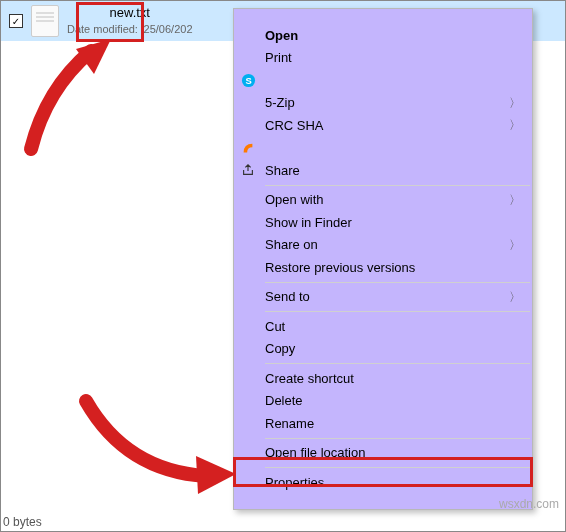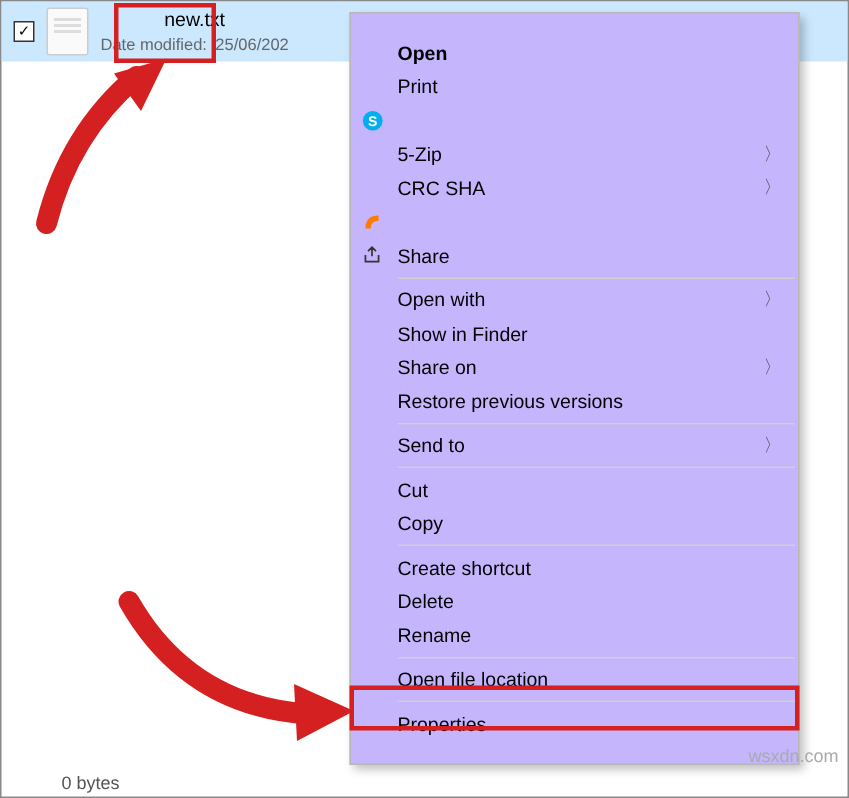--- a/index.html
+++ b/index.html
@@ -86,21 +86,21 @@
     }
     .sep {
       height: 1px; background: #d0d0d0; margin: 3px 1px 3px 30px;
     }
     .watermark {
       position: absolute; right: 6px; bottom: 20px;
       color: #aaa; font-size: 12px; margin-top: 20px;
     }
     .bottom-text {
       position: absolute; left: 2px; bottom: 2px;
-      color: #555; font-size: 12px; margin-left: 38px;
+      color: #555; font-size: 12px;
     }
   </style>
 </head>
 <body>
 
 <div class="file-row">
   <div class="checkbox">
     <span>✓</span>
   </div>
   <div class="file-icon"></div>

